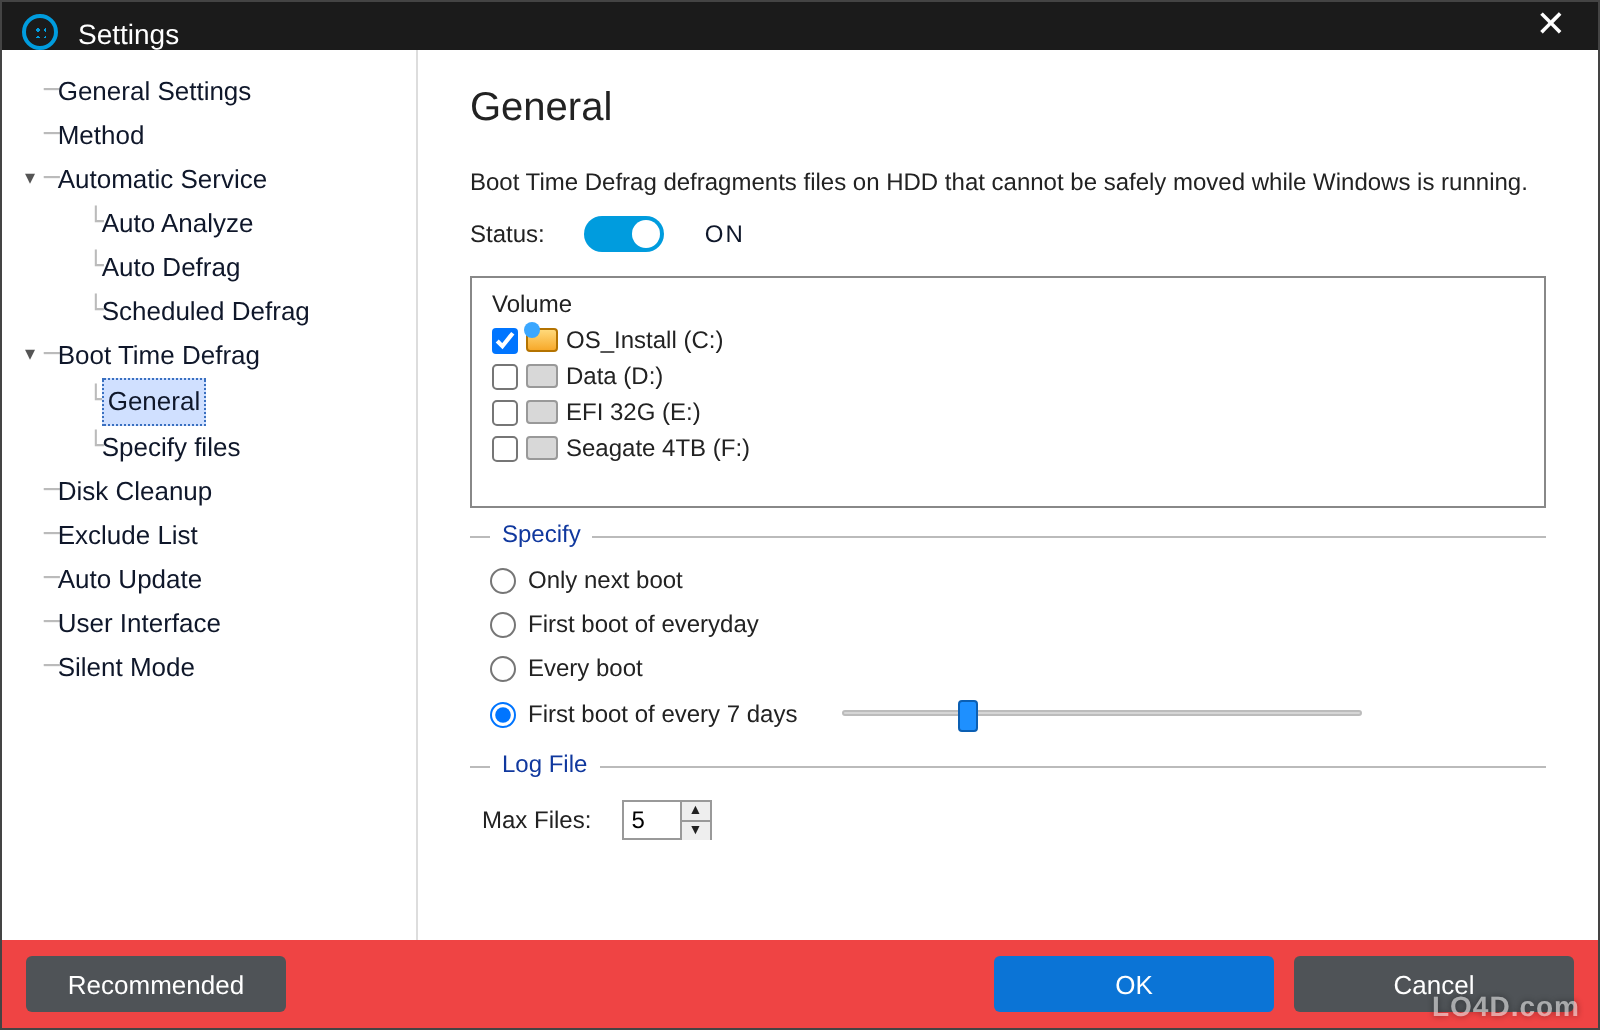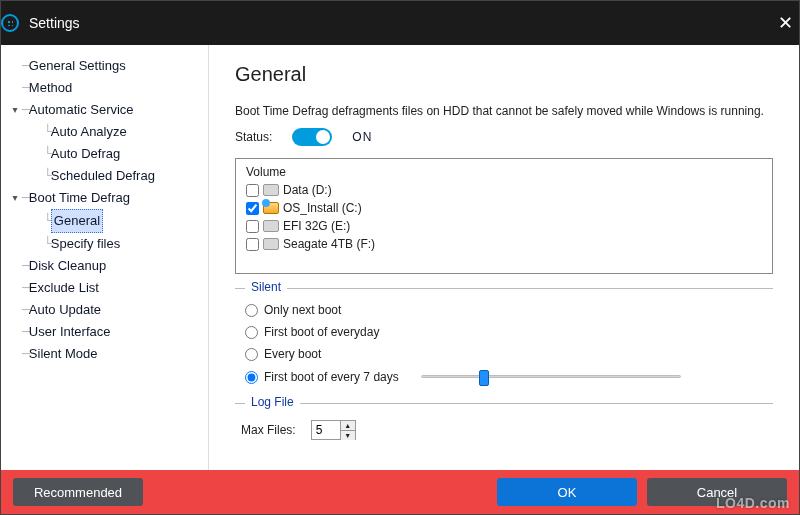--- a/index.html
+++ b/index.html
@@ -9,26 +9,26 @@
   width: 800px;
   height: 515px;
   background: #fff;
   border: 1px solid #444;
   display: flex;
   flex-direction: column;
 }
 
 
 .titlebar {
-  height: 44px;
+  height: 24px;
   background: #1b1b1b;
   color: #fff;
   display: flex;
-  align-items: center;
-  padding: 0 0;
+  align-items: flex-end;
+  padding: 0 10px;
   font-size: 14px;
 }
 .titlebar .logo {
   width: 18px; height: 18px;
   border: 2px solid #009cde;
   border-radius: 50%;
   margin-right: 10px;
   display: flex; align-items: center; justify-content: center;
 }
 .titlebar .logo::after {
@@ -295,44 +295,44 @@
       <div class="status-row">
         <span>Status:</span>
         <span class="switch"></span>
         <span class="status-text">ON</span>
       </div>
 
       <div class="volume-box">
         <div class="hdr">Volume</div>
         <div id="vol-list">
               <div class="vol-item">
+                <input type="checkbox" checked="" style="">
+                <span class="drv-icon sys"></span>
+                <span>OS_Install (C:)</span>
+              </div>
+              <div class="vol-item">
                 <input type="checkbox" style="">
                 <span class="drv-icon"></span>
                 <span>Data (D:)</span>
-              </div>
-              <div class="vol-item">
-                <input type="checkbox" checked="" style="">
-                <span class="drv-icon sys"></span>
-                <span>OS_Install (C:)</span>
               </div>
               <div class="vol-item">
                 <input type="checkbox" style="">
                 <span class="drv-icon"></span>
                 <span>EFI 32G (E:)</span>
               </div>
               <div class="vol-item">
                 <input type="checkbox" style="">
                 <span class="drv-icon"></span>
                 <span>Seagate 4TB (F:)</span>
               </div>
             </div>
       </div>
 
       <div class="group">
-        <span class="legend">Silent</span>
+        <span class="legend">Specify</span>
         <div id="method-list">
               <div class="radio-row">
                 <input type="radio" name="method" style="">
                 <span>Only next boot</span>
               </div>
               <div class="radio-row">
                 <input type="radio" name="method" style="">
                 <span>First boot of everyday</span>
               </div>
               <div class="radio-row">

